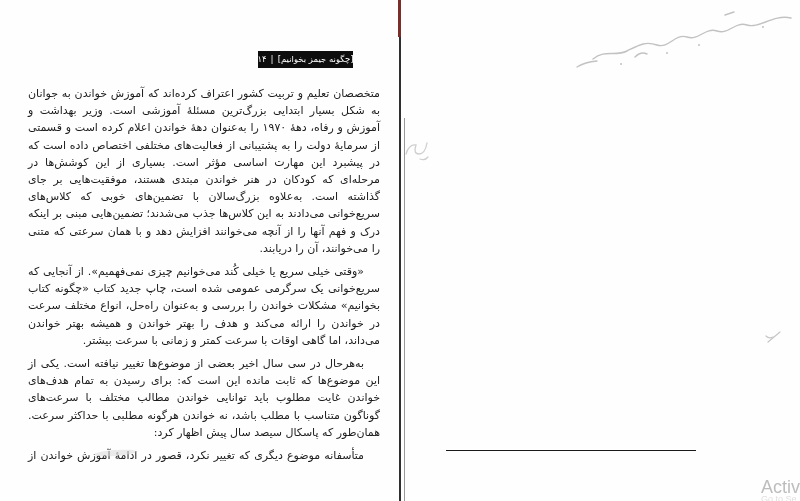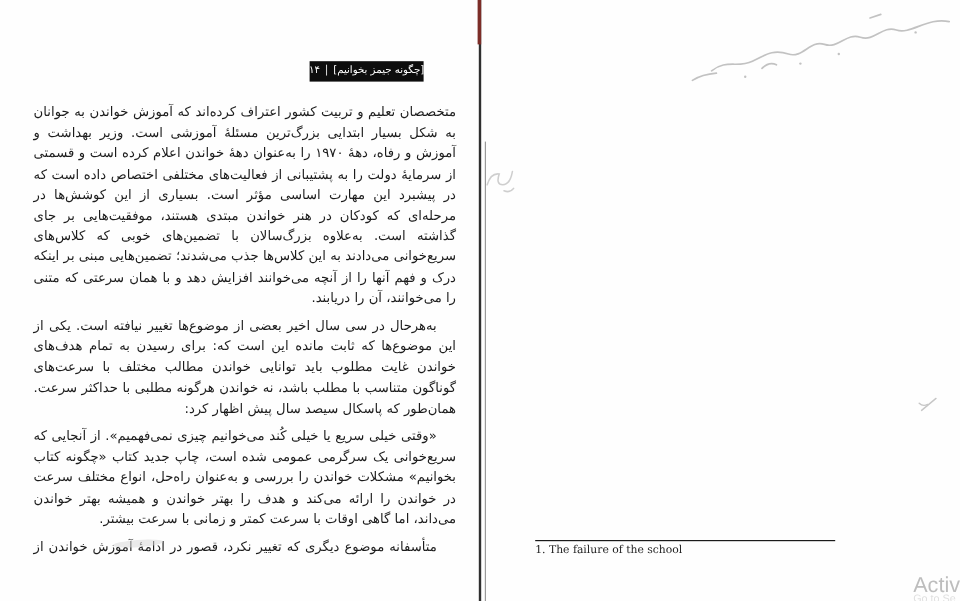--- a/index.html
+++ b/index.html
@@ -97,39 +97,38 @@
 
 <div class="page page-left">
   <div class="running-head rh-left">
     <span class="num">۱۴</span>
     <span class="sep">|</span>
     <span class="ttl">[چگونه جیمز بخوانیم]</span>
   </div>
 
   <div class="text-block tb-left">
     <p>متخصصان تعلیم و تربیت کشور اعتراف کرده‌اند که آموزش خواندن به جوانان به شکل بسیار ابتدایی بزرگ‌ترین مسئلهٔ آموزشی است. وزیر بهداشت و آموزش و رفاه، دههٔ ۱۹۷۰ را به‌عنوان دههٔ خواندن اعلام کرده است و قسمتی از سرمایهٔ دولت را به پشتیبانی از فعالیت‌های مختلفی اختصاص داده است که در پیشبرد این مهارت اساسی مؤثر است. بسیاری از این کوشش‌ها در مرحله‌ای که کودکان در هنر خواندن مبتدی هستند، موفقیت‌هایی بر جای گذاشته است. به‌علاوه بزرگ‌سالان با تضمین‌های خوبی که کلاس‌های سریع‌خوانی می‌دادند به این کلاس‌ها جذب می‌شدند؛ تضمین‌هایی مبنی بر اینکه درک و فهم آنها را از آنچه می‌خوانند افزایش دهد و با همان سرعتی که متنی را می‌خوانند، آن را دریابند.</p>
+    <p class="indent">«وقتی خیلی سریع یا خیلی کُند می‌خوانیم چیزی نمی‌فهمیم». از آنجایی که سریع‌خوانی یک سرگرمی عمومی شده است، چاپ جدید کتاب «چگونه کتاب بخوانیم» مشکلات خواندن را بررسی و به‌عنوان راه‌حل، انواع مختلف سرعت در خواندن را ارائه می‌کند و هدف را بهتر خواندن و همیشه بهتر خواندن می‌داند، اما گاهی اوقات با سرعت کمتر و زمانی با سرعت بیشتر.</p>
     <p class="indent">به‌هرحال در سی سال اخیر بعضی از موضوع‌ها تغییر نیافته است. یکی از این موضوع‌ها که ثابت مانده این است که: برای رسیدن به تمام هدف‌های خواندن غایت مطلوب باید توانایی خواندن مطالب مختلف با سرعت‌های گوناگون متناسب با مطلب باشد، نه خواندن هرگونه مطلبی با حداکثر سرعت. همان‌طور که پاسکال سیصد سال پیش اظهار کرد:</p>
-    <p class="indent">«وقتی خیلی سریع یا خیلی کُند می‌خوانیم چیزی نمی‌فهمیم». از آنجایی که سریع‌خوانی یک سرگرمی عمومی شده است، چاپ جدید کتاب «چگونه کتاب بخوانیم» مشکلات خواندن را بررسی و به‌عنوان راه‌حل، انواع مختلف سرعت در خواندن را ارائه می‌کند و هدف را بهتر خواندن و همیشه بهتر خواندن می‌داند، اما گاهی اوقات با سرعت کمتر و زمانی با سرعت بیشتر.</p>
     <p class="indent">متأسفانه موضوع دیگری که تغییر نکرد، قصور در ادامهٔ آموزش خواندن از دورهٔ مقدماتی به دوره‌های بالاتر است. بیشترین امکانات آموزشی، سرمایه و فعالیت، صرف آموزش خواندن در دورهٔ ابتدایی می‌شود. بعدازاین دوره آموزش کلاسیک کمی به دانش‌آموزان داده می‌شود تا آنها به مراحل بالاتر و کاملاً ممتاز خواندن برسند. بی‌سبب نبود که پروفسور جیمز مورسل از</p>
   </div>
 
   <div class="smudge"></div>
 </div>
 
 <div class="page page-right">
   
 
   
 
   
 </div>
 
 <div class="footnote-rule"></div>
 <div class="footnotes">
-  <div>1. The failure of the school</div>
 </div>
 
 <div class="spine-line"></div>
 <div class="spine-line-2"></div>
 <div class="spine-red"></div>
 
 <svg class="handwriting" width="225" height="65" viewBox="0 0 225 65">
   <g fill="none" stroke="#9b9b9b" stroke-width="1.4" stroke-linecap="round">
     <path d="M18 54 C 30 44, 40 52, 52 46 S 70 36, 82 40 S 100 28, 112 32 S 130 22, 142 26 S 160 16, 172 20 S 198 9, 216 13"></path>
     <path d="M60 52 q 6 -6 12 -3"></path>

